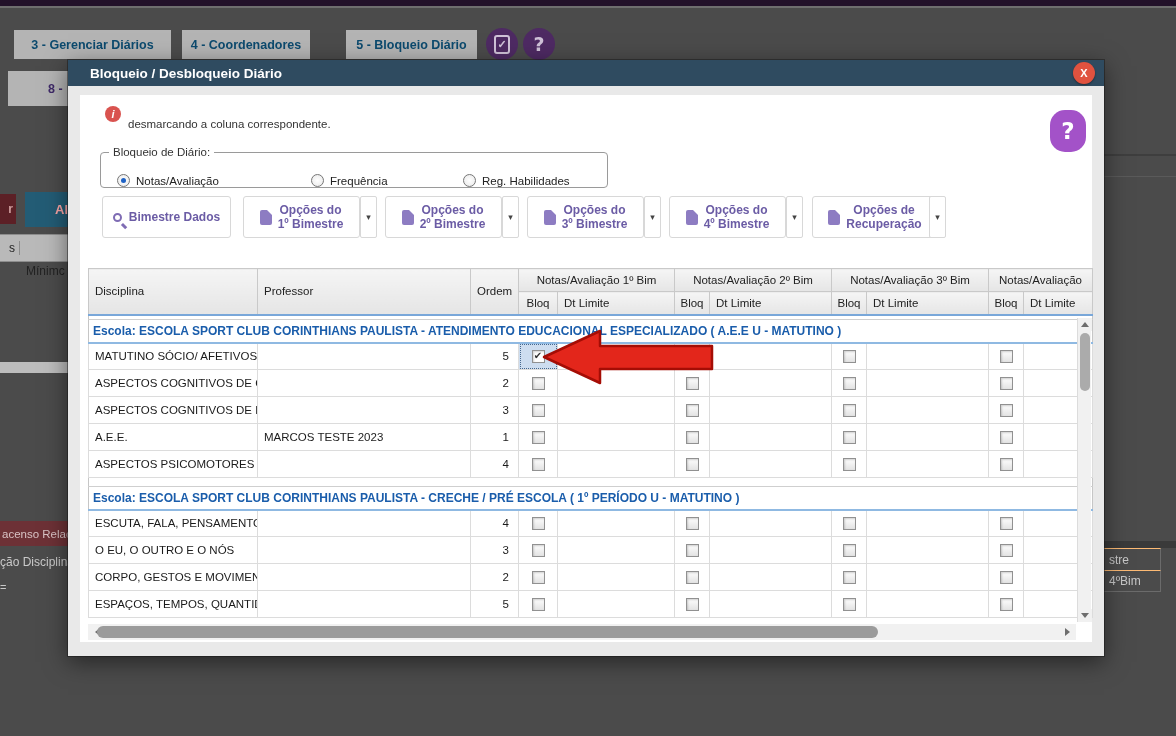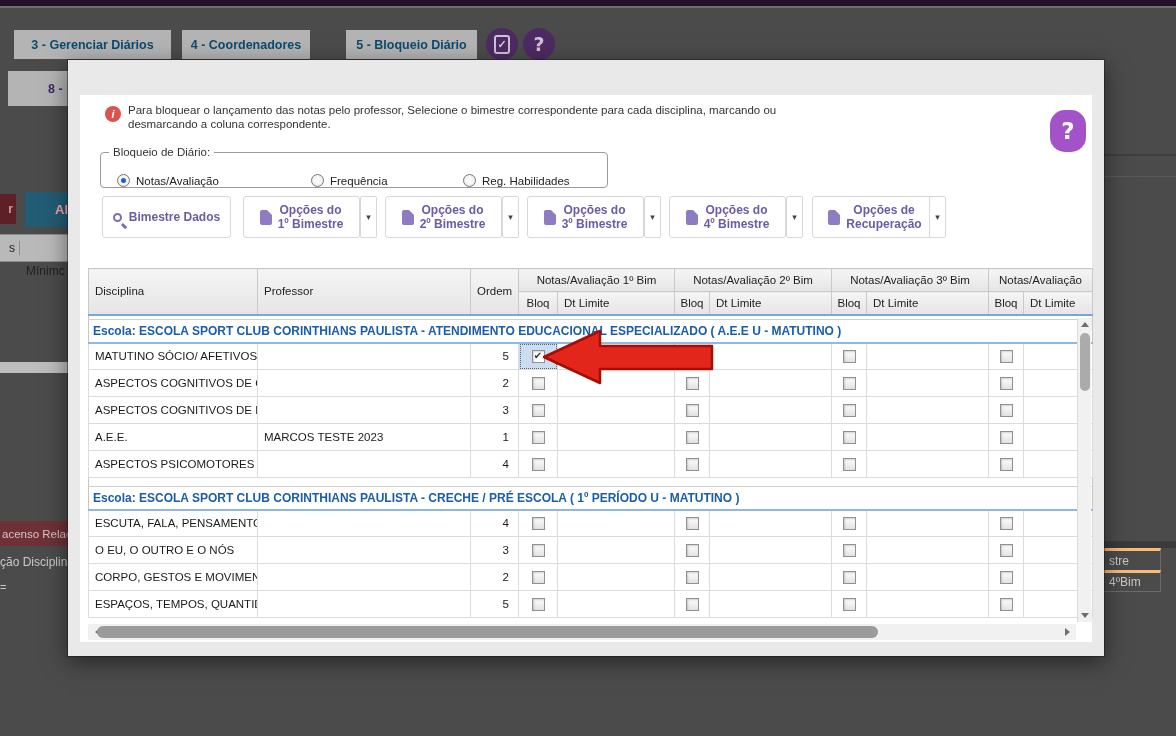--- a/index.html
+++ b/index.html
@@ -36,21 +36,21 @@
 
   #bg-redbar { left:0; top:521px; width:72px; height:25px; background:#6d3136; color:#d8c2c4;
                font-size:11.5px; display:flex; align-items:center; padding-left:2px; overflow:hidden; white-space:nowrap;}
   #bg-graytext { left:0; top:555px; color:#c9c9c9; font-size:12px; white-space:nowrap; }
   #bg-small { left:0; top:581px; color:#c9c9c9; font-size:11px; }
 
   #bg-line1 { left:1104px; top:154px; width:72px; height:2px; background:#3e3e3e; }
   #bg-line2 { left:1104px; top:176px; width:72px; height:1px; background:#5a5a5a; }
   #bg-rtable { left:1104px; top:541px; width:72px; height:52px; }
   #bg-rtable .dark { height:7px; background:#3a3a3a; }
-  #bg-rtable .rrow { height:22px; border-top:3px solid #fdba74; color:#c8c8c8; font-size:12px;
+  #bg-rtable .rrow { height:22px; border-top:1px solid #fdba74; color:#c8c8c8; font-size:12px;
                      display:flex; align-items:center; padding-left:5px; border-right:1px solid #6b6b6b; width:57px;}
   #bg-rtable .rrow.last { border-bottom:1px solid #6b6b6b; }
 
   
   #modal { left:68px; top:60px; width:1036px; height:596px; background:#e9e9e9; z-index:10;
            box-shadow:0 0 0 1px rgba(20,20,20,.45), 0 6px 22px rgba(0,0,0,.5); }
   #modal-titlebar { position:absolute; left:0; top:0; width:1036px; height:26px; background:#2f4b60;
                     display:flex; align-items:center; }
   #modal-title { color:#fff; font-weight:bold; font-size:13.5px; padding-left:22px; }
   #modal-close { position:absolute; right:9px; top:2px; width:22px; height:22px; border-radius:50%;
@@ -178,24 +178,27 @@
 
 <div id="bg-line1" class="abs"></div>
 <div id="bg-line2" class="abs"></div>
 <div id="bg-rtable" class="abs">
   <div class="dark"></div>
   <div class="rrow">stre</div>
   <div class="rrow last">4ºBim</div>
 </div>
 
 <div id="modal" class="abs">
+  <div id="modal-titlebar">
+    <span id="modal-title">Bloqueio / Desbloqueio Diário</span>
+    <div id="modal-close">X</div>
+  </div>
   <div id="modal-white"></div>
 
   <div id="info-icon">i</div>
-  <div id="info-line1" class="info-line">Para bloquear o lançamento das notas pelo professor, Selecione o bimestre correspondente para cada disciplina, marcando ou</div>
   <div id="info-line2" class="info-line">desmarcando a coluna correspondente.</div>
 
   <div id="help-badge">?</div>
 
   <fieldset id="fset">
     <legend>Bloqueio de Diário:</legend>
   <div class="radio-item" style="left: 16px;">
         <span class="radio sel"></span>
         <span class="radio-label">Notas/Avaliação</span>
       </div>

